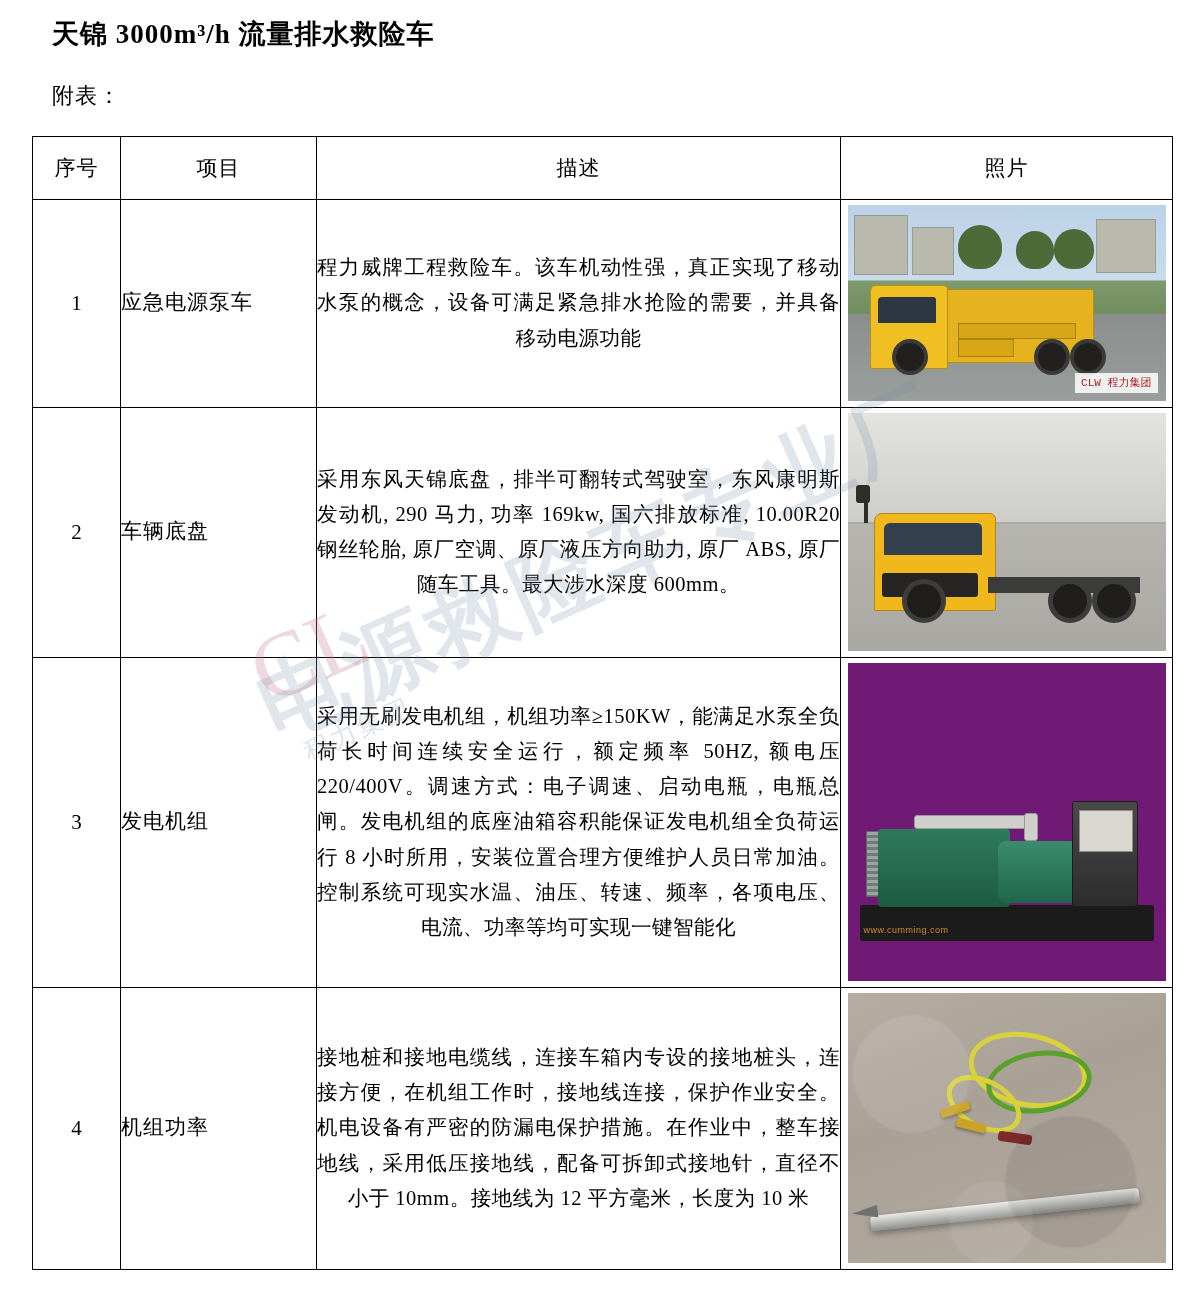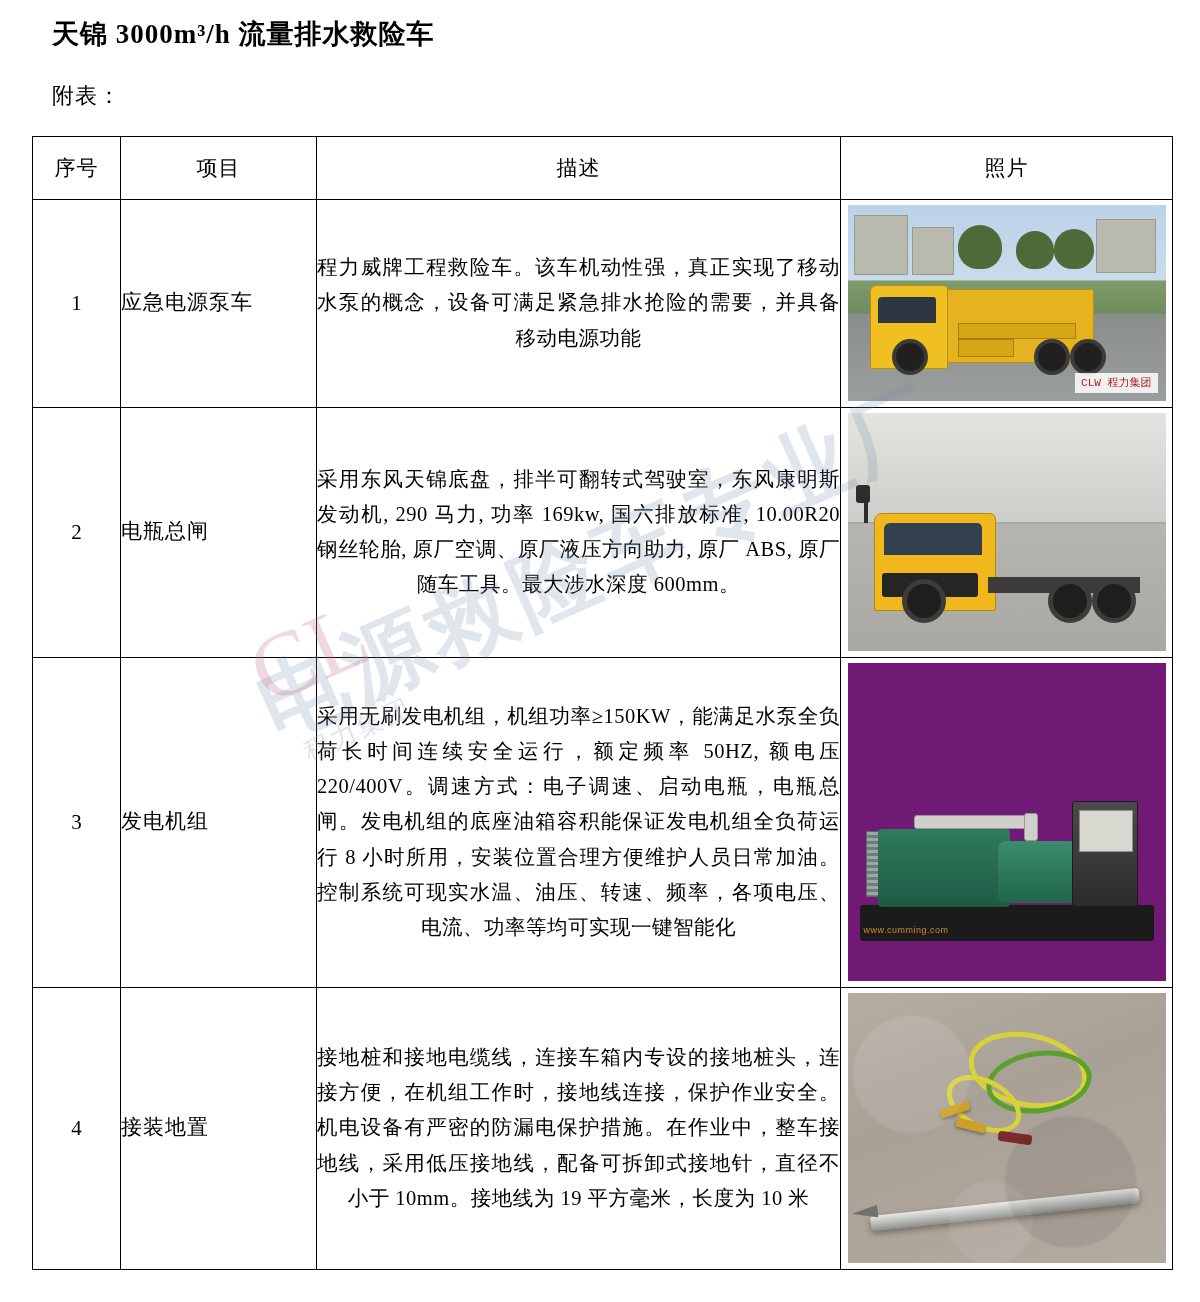--- a/index.html
+++ b/index.html
@@ -309,21 +309,21 @@
             <div class="wheel" style="left:44px;"></div>
             <div class="wheel" style="left:186px;"></div>
             <div class="wheel" style="left:222px;"></div>
             <div class="logo-badge">CLW 程力集团</div>
           </div>
         </td>
       </tr>
 
       <tr class="r2">
         <td class="idx">2</td>
-        <td class="item">电瓶总闸</td>
+        <td class="item">车辆底盘</td>
         <td class="desc">采用东风天锦底盘，排半可翻转式驾驶室，东风康明斯发动机, 290 马力, 功率 169kw, 国六排放标准, 10.00R20 钢丝轮胎, 原厂空调、原厂液压方向助力, 原厂 ABS, 原厂随车工具。最大涉水深度 600mm。</td>
         <td class="photo">
           <div class="photo-box img2" style="height:238px">
             <div class="shed"></div>
             <div class="mirror" style="left:16px; bottom:128px; width:4px; height:26px;"></div>
             <div class="mirror" style="left:8px; bottom:148px; width:14px; height:18px; border-radius:3px;"></div>
             <div class="cab"></div>
             <div class="glass"></div>
             <div class="grille"></div>
             <div class="frame"></div>
@@ -349,22 +349,22 @@
               </div>
             <div class="pipe" style="left:66px; bottom:152px; width:120px; height:12px;"></div>
             <div class="pipe" style="left:176px; bottom:140px; width:12px; height:26px;"></div>
             <div class="wm">www.cumming.com</div>
           </div>
         </td>
       </tr>
 
       <tr class="r4">
         <td class="idx">4</td>
-        <td class="item">接装地置</td>
-        <td class="desc">接地桩和接地电缆线，连接车箱内专设的接地桩头，连接方便，在机组工作时，接地线连接，保护作业安全。机电设备有严密的防漏电保护措施。在作业中，整车接地线，采用低压接地线，配备可拆卸式接地针，直径不小于 10mm。接地线为 19 平方毫米，长度为 10 米</td>
+        <td class="item">机组功率</td>
+        <td class="desc">接地桩和接地电缆线，连接车箱内专设的接地桩头，连接方便，在机组工作时，接地线连接，保护作业安全。机电设备有严密的防漏电保护措施。在作业中，整车接地线，采用低压接地线，配备可拆卸式接地针，直径不小于 10mm。接地线为 12 平方毫米，长度为 10 米</td>
         <td class="photo">
           <div class="photo-box img4" style="height:270px">
             <div class="cable" style="left:120px; top:40px; width:110px; height:64px; transform:rotate(12deg);"></div>
             <div class="cable g" style="left:138px; top:58px; width:96px; height:52px; transform:rotate(-8deg);"></div>
             <div class="cable" style="left:96px; top:86px; width:70px; height:40px; transform:rotate(28deg);"></div>
             <div class="clampA" style="left:92px; top:112px; transform:rotate(-18deg);"></div>
             <div class="clampB" style="left:108px; top:128px; transform:rotate(14deg);"></div>
             <div class="plug" style="left:150px; top:140px; transform:rotate(8deg);"></div>
             <div class="rod"></div>
             <div class="rod-tip"></div>

